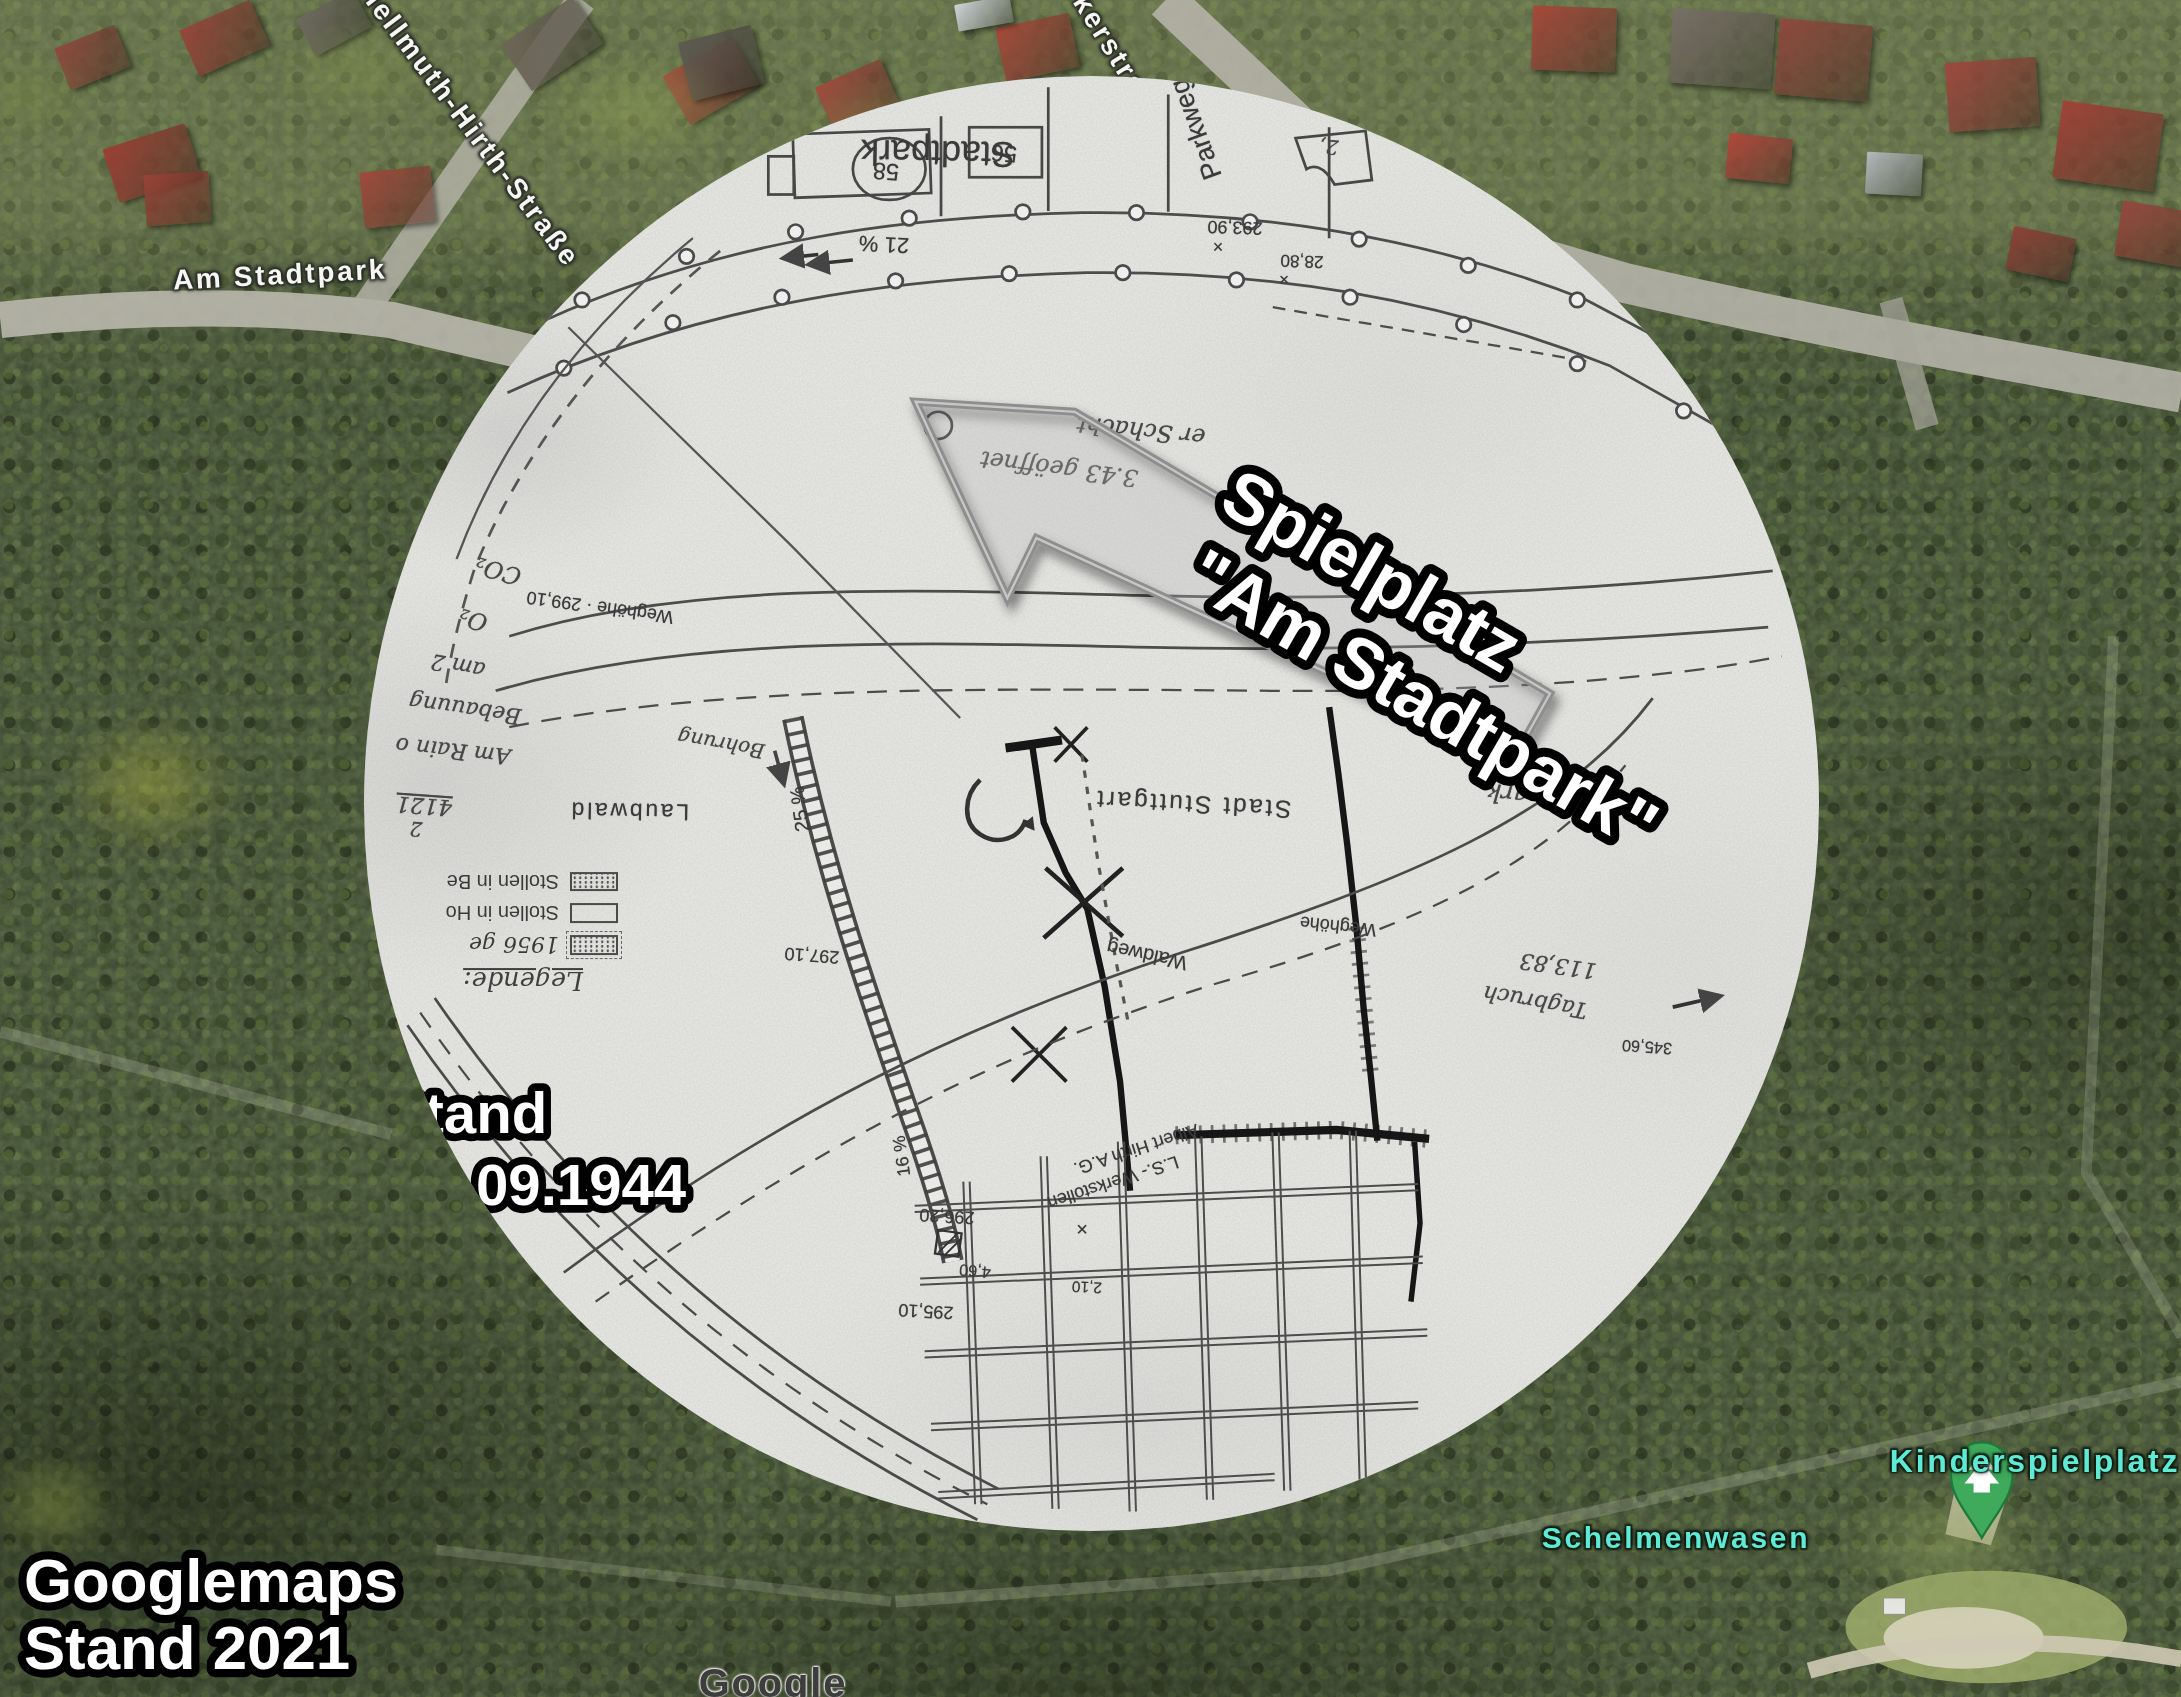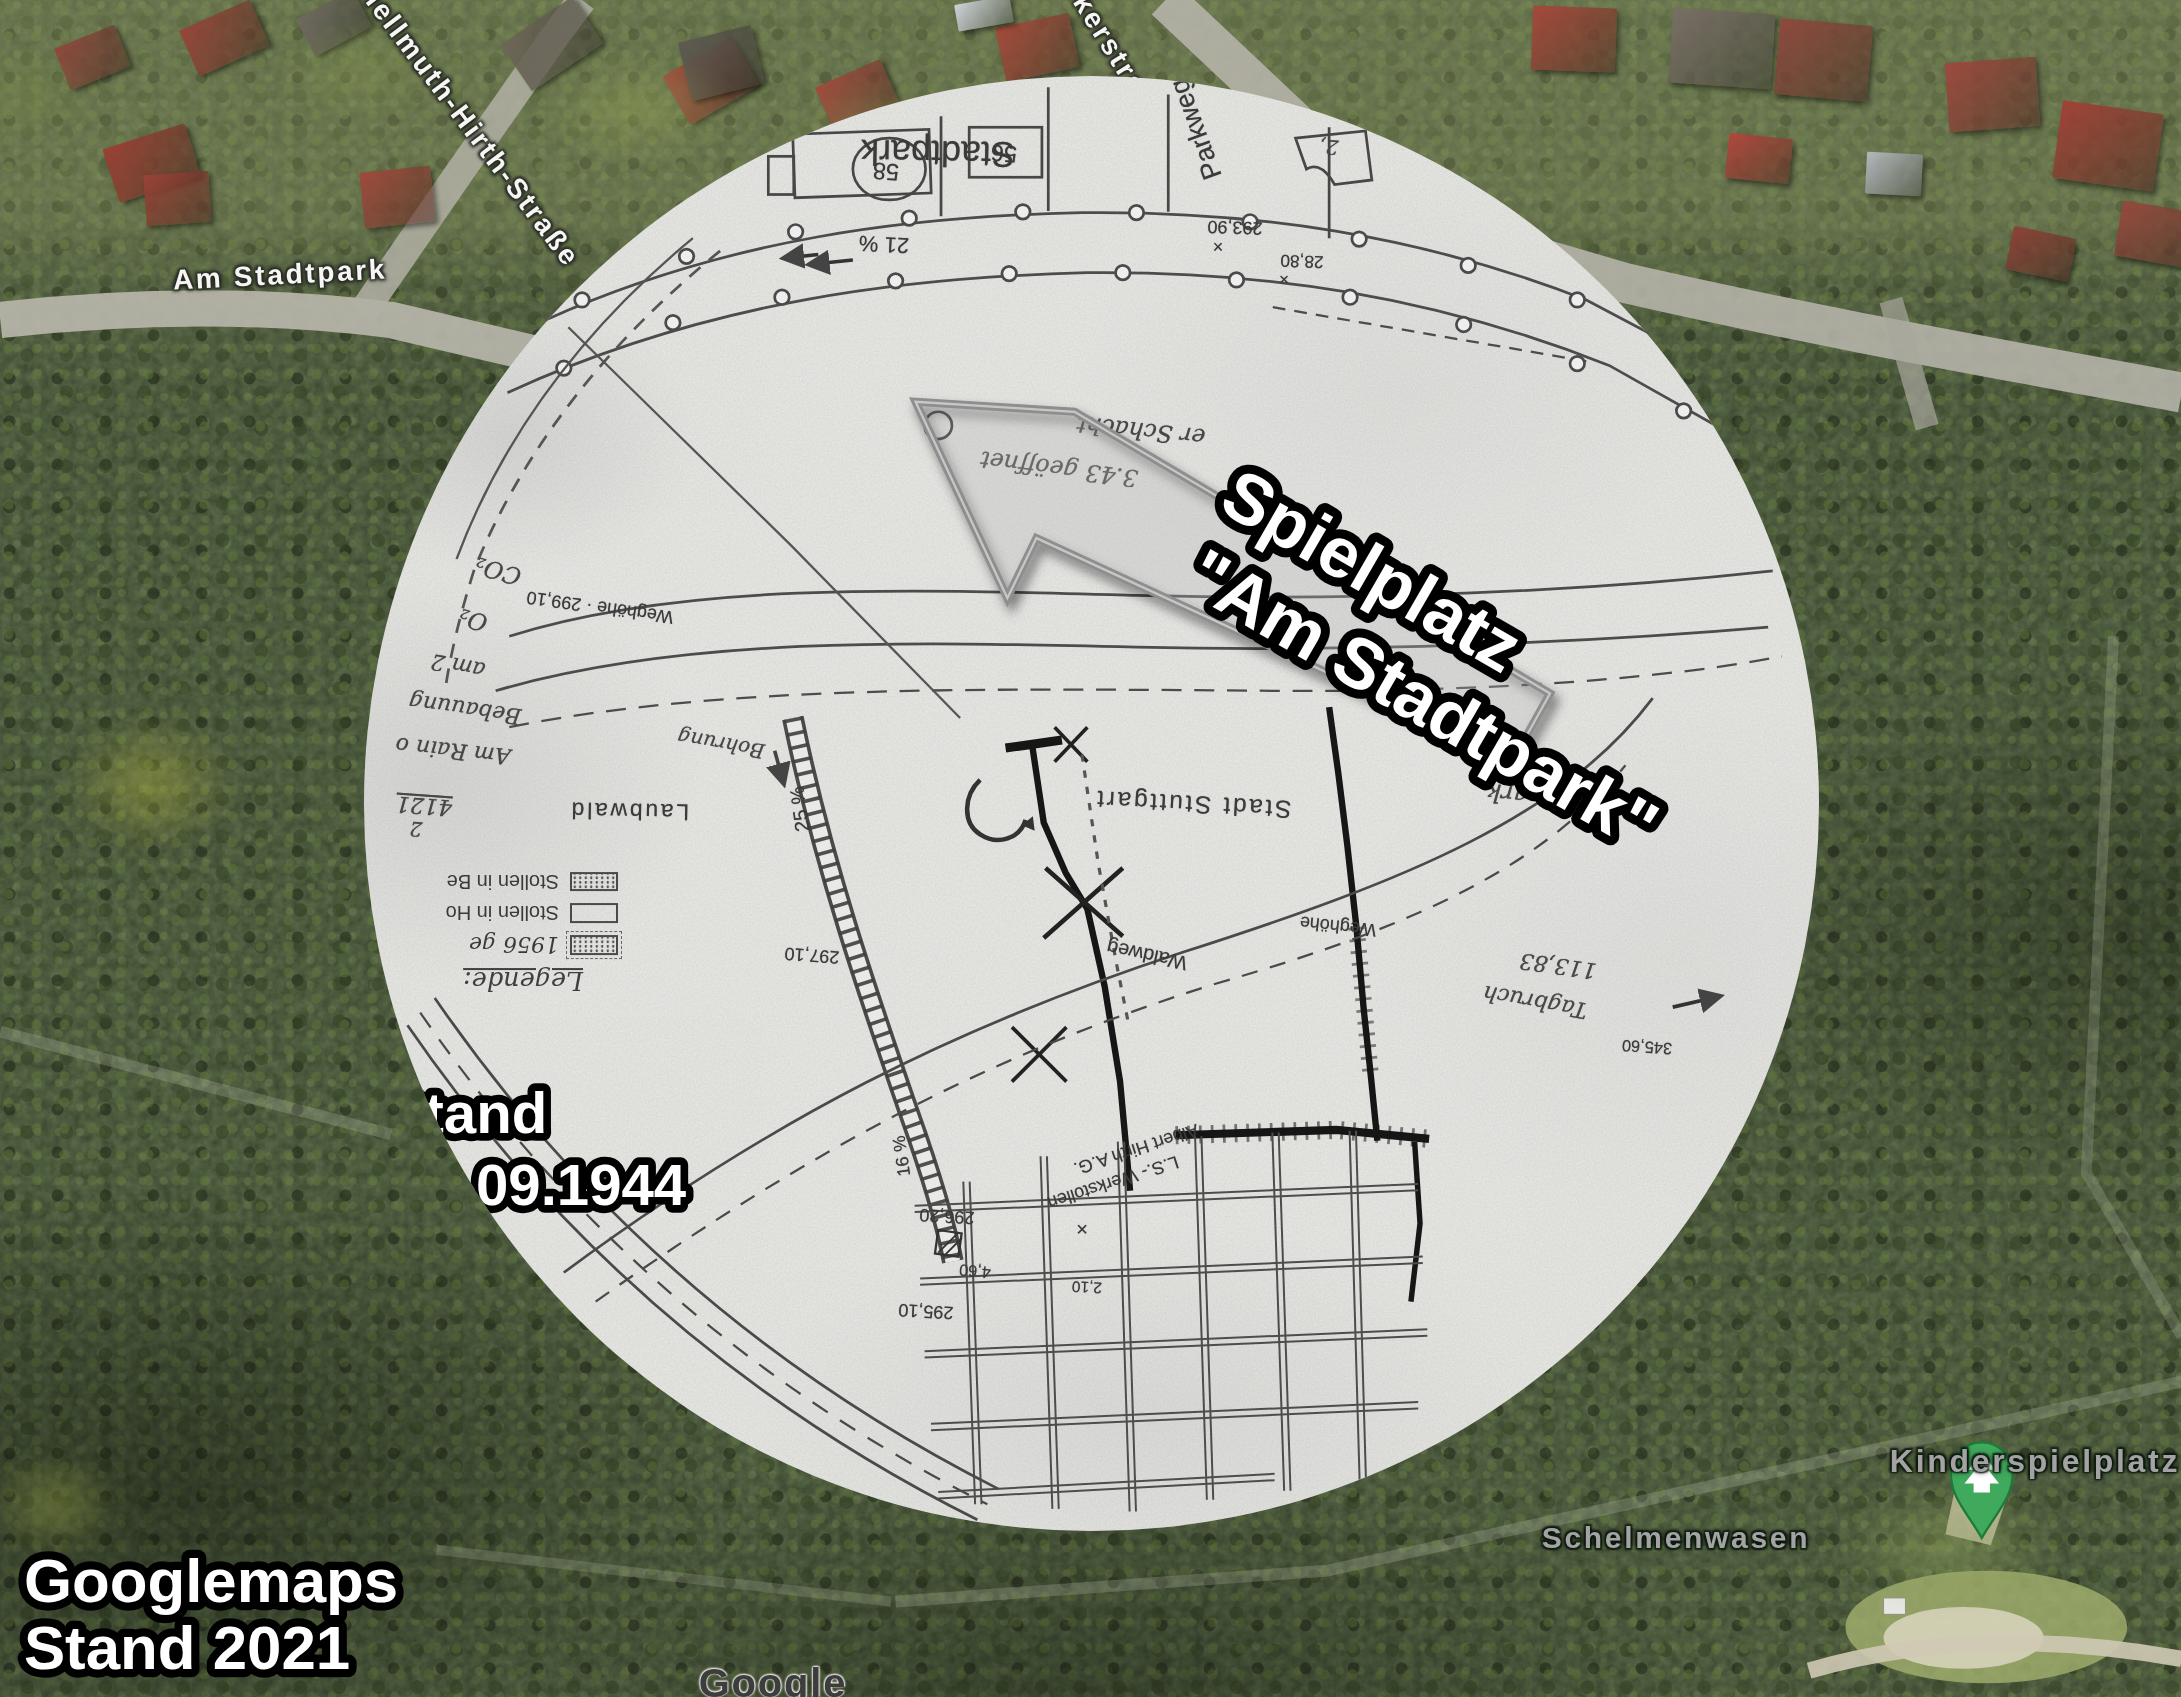--- a/index.html
+++ b/index.html
@@ -23,21 +23,21 @@
       linear-gradient(to bottom, rgba(150,160,105,.38) 0 209px, rgba(150,160,105,.12) 291px, transparent 391px);}
   #sat-decor{position:absolute;inset:0;z-index:3;}
   .house{position:absolute;border-radius:1.8px;box-shadow:2.7px 3.6px 5.5px rgba(0,0,0,.45);}
   .lawn{position:absolute;border-radius:50%;filter:blur(6.4px);}
   
   #sat-labels{position:absolute;inset:0;z-index:4;}
   .lbl{position:absolute;white-space:nowrap;transform:translate(-50%,-50%) rotate(var(--r,0deg));}
   .g-street{color:#f7f6f2;font-weight:bold;letter-spacing:0.9px;
     text-shadow:-1.8px -1.8px 2.7px rgba(40,44,40,.95), 1.8px -1.8px 2.7px rgba(40,44,40,.95),
                 -1.8px 1.8px 2.7px rgba(40,44,40,.95), 1.8px 1.8px 2.7px rgba(40,44,40,.95), 0 0 5.5px rgba(30,34,30,.8);}
-  .g-poi{color:#a3a3a3;font-weight:bold;letter-spacing:0.5px;
+  .g-poi{color:#5eead4;font-weight:bold;letter-spacing:0.5px;
     text-shadow:-1.8px -1.8px 1.8px rgba(12,24,14,.9), 1.8px -1.8px 1.8px rgba(12,24,14,.9),
                 -1.8px 1.8px 1.8px rgba(12,24,14,.9), 1.8px 1.8px 1.8px rgba(12,24,14,.9), 0 0 6.4px rgba(12,24,14,.7);}
   .g-watermark{color:#3d3d3d;font-weight:bold;letter-spacing:1.8px;
     text-shadow:-0.9px -0.9px 1.8px rgba(235,235,230,.8), 0.9px -0.9px 1.8px rgba(235,235,230,.8),
                 -0.9px 0.9px 1.8px rgba(235,235,230,.8), 0.9px 0.9px 1.8px rgba(235,235,230,.8);}
   
   #circle{position:absolute;left:364px;top:76px;width:1455px;height:1455px;border-radius:50%;
           overflow:hidden;z-index:5;background:#e9e9e6;}
   #map-inner{position:absolute;left:-364px;top:-76px;width:2182px;height:1697px;}
   #paper-shade{position:absolute;inset:0;

